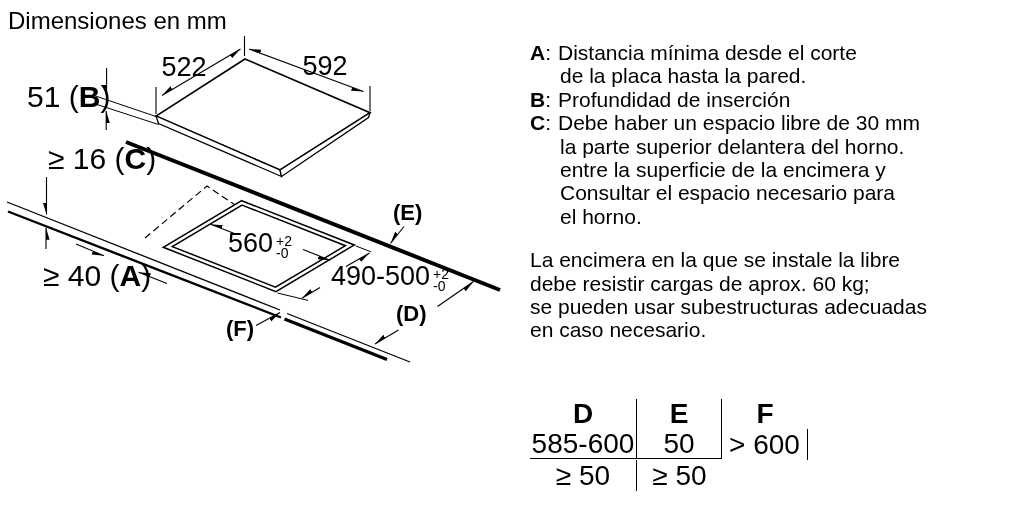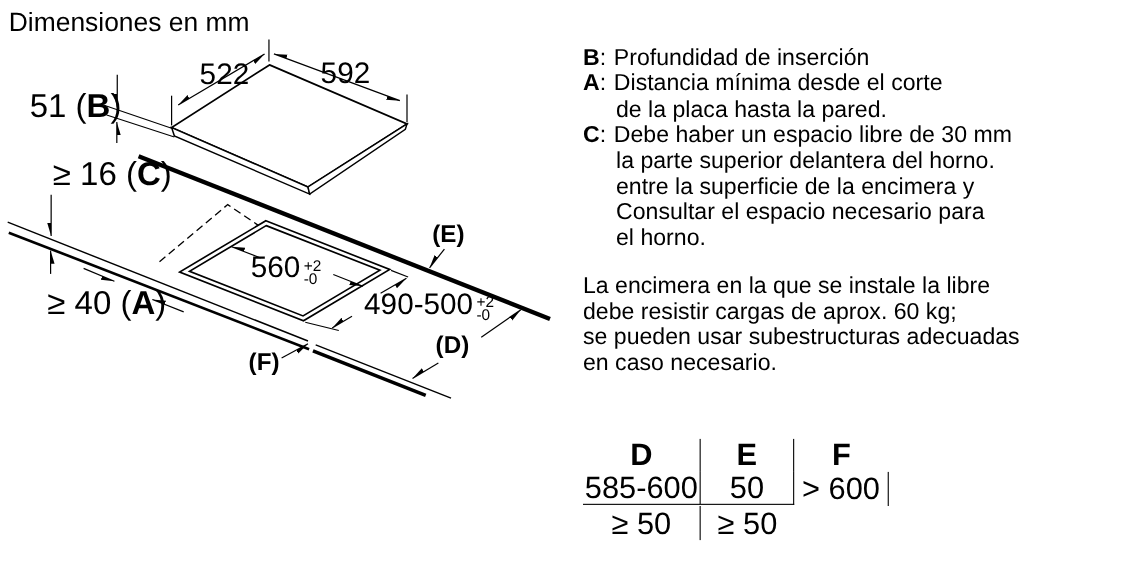--- a/index.html
+++ b/index.html
@@ -92,23 +92,23 @@
       <line x1="320" y1="287.5" x2="302" y2="298.2" marker-end="url(#ah)"></line>
       <line x1="404" y1="226.5" x2="390.5" y2="243.5" marker-end="url(#ah)"></line>
       <line x1="256" y1="325.5" x2="280" y2="312.5" marker-end="url(#ah)"></line>
       <line x1="437.5" y1="306.5" x2="473.5" y2="281.5" marker-end="url(#ah)"></line>
       <line x1="398.5" y1="330" x2="375" y2="344" marker-end="url(#ah)"></line>
     </g>
   </svg>
 
   <div class="lbl title" style="left:8px;top:8px;">Dimensiones en mm</div>
 
-  <div class="lbl dimnum ctr" style="left:204px;top:53px;">522</div>
+  <div class="lbl dimnum ctr" style="left:184px;top:53px;">522</div>
 
-  <div class="lbl dimnum ctr" style="left:314px;top:52px;">592</div>
+  <div class="lbl dimnum ctr" style="left:325px;top:52px;">592</div>
 
   <div class="lbl anno" style="left:27px;top:81px;"><span>51 (</span><span class="ltr">B</span><span>)</span></div>
 
   <div class="lbl anno" style="left:8px;top:143px;margin-left:40px;"><span>≥ 16 (</span><span class="ltr">C</span><span>)</span></div>
 
   <div class="lbl anno" style="left:32px;top:260px;margin-left:11px;"><span>≥ 40 (</span><span class="ltr">A</span><span>)</span></div>
 
   <div class="lbl edf" style="left:393px;top:201px;"><span>(</span><span>E</span><span>)</span></div>
 
   <div class="lbl edf" style="left:396px;top:302px;"><span>(</span><span>D</span><span>)</span></div>
@@ -120,25 +120,25 @@
         <span>-0</span>
       </span></div>
 
   <div class="lbl dimnum" style="left:331px;top:262px;"><span>490-500</span><span class="tol">
         <span>+2</span>
         <span>-0</span>
       </span></div>
 
   <div id="notes">
     <div class="note">
-      <div><span class="ltr">B</span><span class="colon">:</span><span>Profundidad de inserción</span></div>
+      <div><span class="ltr">A</span><span class="colon">:</span><span>Distancia mínima desde el corte</span></div>
+      <div class="note-line2">de la placa hasta la pared.</div>
     </div>
     <div class="note">
-      <div><span class="ltr">A</span><span class="colon">:</span><span>Distancia mínima desde el corte</span></div>
-      <div class="note-line2">de la placa hasta la pared.</div>
+      <div><span class="ltr">B</span><span class="colon">:</span><span>Profundidad de inserción</span></div>
     </div>
     <div class="note">
       <div><span class="ltr">C</span><span class="colon">:</span><span>Debe haber un espacio libre de 30 mm</span></div>
       <div class="note-line2">la parte superior delantera del horno.</div>
       <div class="note-line2">entre la superficie de la encimera y</div>
       <div class="note-line2">Consultar el espacio necesario para</div>
       <div class="note-line2">el horno.</div>
     </div>
     <div id="para">
       <div>La encimera en la que se instale la libre</div>

